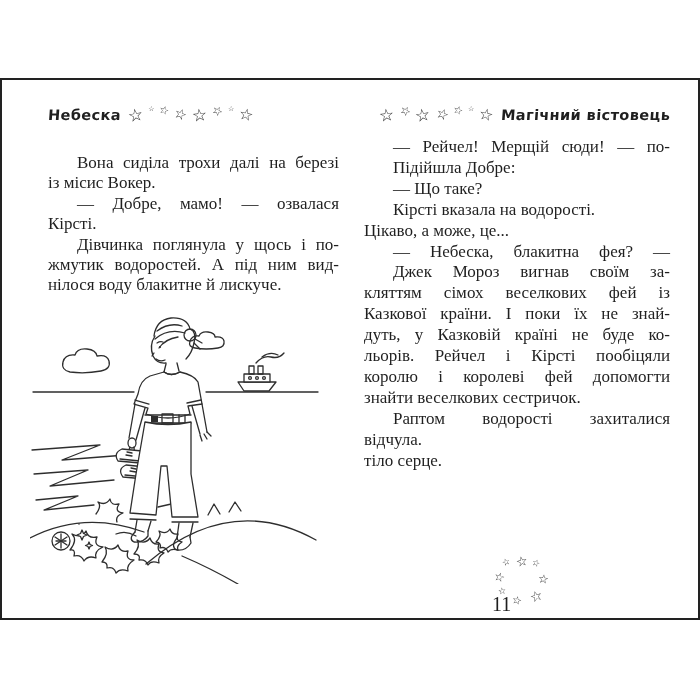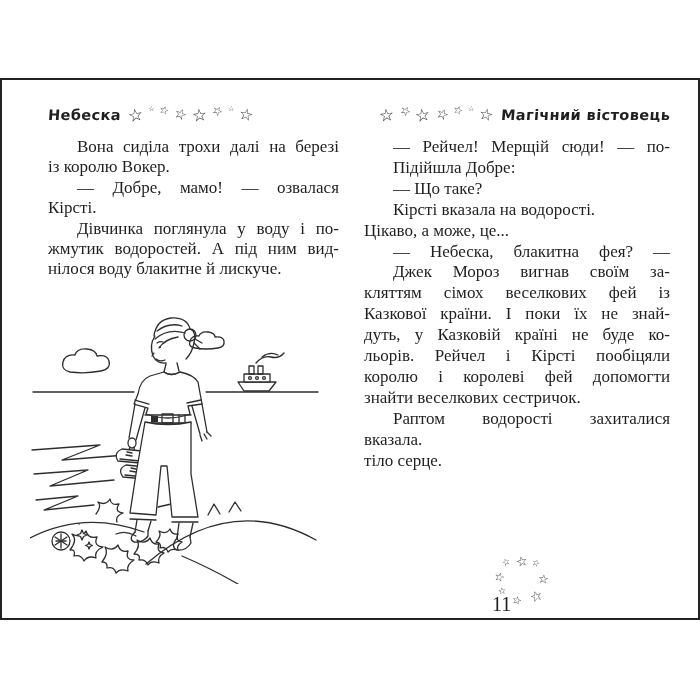--- a/index.html
+++ b/index.html
@@ -18,21 +18,21 @@
                white-space:nowrap; }
   .stars { display:flex; align-items:center; gap:5px; line-height:1; }
   .st { display:inline-block; color:#2a2a2a; }
   .s1{font-size:17px; transform:rotate(-10deg);} .s2{font-size:11px; transform:translateY(-5px) rotate(18deg);}
   .s3{font-size:14px; transform:rotate(22deg);}  .s4{font-size:17px; transform:rotate(-6deg);}
   .s5{font-size:12px; transform:translateY(-4px) rotate(30deg);} .s6{font-size:16px; transform:rotate(12deg);}
   .sp{font-size:7px; transform:translateY(-6px);}
 
   
   .pagetext { position:absolute; font-size:17px; }
-  .pt-left  { left:46px;  top:57px; width:291px; line-height:20.4px; }
+  .pt-left  { left:46px;  top:73px; width:291px; line-height:20.4px; }
   .pt-right { left:362px; top:57px; width:306px; line-height:20.9px; }
   .ln { text-align:justify; text-align-last:justify; white-space:normal; }
   .ln.end { text-align-last:left; }
   .ln.ind { padding-left:29px; }
 
   
   .illu { position:absolute; left:28px; top:234px; width:292px; height:270px; }
   .illu svg { width:100%; height:100%; }
 
   
@@ -76,44 +76,44 @@
       <span class="st s3">☆</span>
       <span class="st s2">☆</span>
       <span class="st sp">☆</span>
       <span class="st s6">☆</span>
     </span>
     <span class="hdr-title">Магічний вістовець</span>
   </div>
 
   <div class="pagetext pt-left">
     <div class="ln ind">Вона сиділа трохи далі на березі</div>
-    <div class="ln end">із королю Вокер.</div>
+    <div class="ln end">із місис Вокер.</div>
     <div class="ln ind">— Добре, мамо! — озвалася</div>
     <div class="ln end">Кірсті.</div>
-    <div class="ln ind">Дівчинка поглянула у воду і по-</div>
+    <div class="ln ind">Дівчинка поглянула у щось і по-</div>
     <div class="ln">жмутик водоростей. А під ним вид-</div>
     <div class="ln end">нілося воду блакитне й лискуче.</div>
   </div>
 
   <div class="pagetext pt-right">
     <div class="ln ind">— Рейчел! Мерщій сюди! — по-</div>
     <div class="ln ind end">Підійшла Добре:</div>
     <div class="ln ind end">— Що таке?</div>
     <div class="ln ind end">Кірсті вказала на водорості.</div>
     <div class="ln end">Цікаво, а може, це...</div>
     <div class="ln ind">— Небеска, блакитна фея? —</div>
     <div class="ln ind">Джек Мороз вигнав своїм за-</div>
     <div class="ln">кляттям сімох веселкових фей із</div>
     <div class="ln">Казкової країни. І поки їх не знай-</div>
     <div class="ln">дуть, у Казковій країні не буде ко-</div>
     <div class="ln">льорів. Рейчел і Кірсті пообіцяли</div>
     <div class="ln">королю і королеві фей допомогти</div>
     <div class="ln end">знайти веселкових сестричок.</div>
     <div class="ln ind">Раптом водорості захиталися</div>
-    <div class="ln end">вказала.</div>
+    <div class="ln end">відчула.</div>
     <div class="ln end">тіло серце.</div>
   </div>
 
   <div class="illu" role="img" aria-label="Чорно-біла ілюстрація: дівчинка босоніж стоїть на березі моря, тримає кросівки в руці та дивиться на водорості; на горизонті пароплав і хмари, ліворуч морська зірка">
     <svg viewBox="0 0 292 270" xmlns="http://www.w3.org/2000/svg">
       <g stroke="#2e2e2e" stroke-width="1.3" fill="none" stroke-linecap="round" stroke-linejoin="round">
 
         <g>
           <path d="M3,78 L104,78"></path>
             <path d="M176,78 L288,78"></path>

